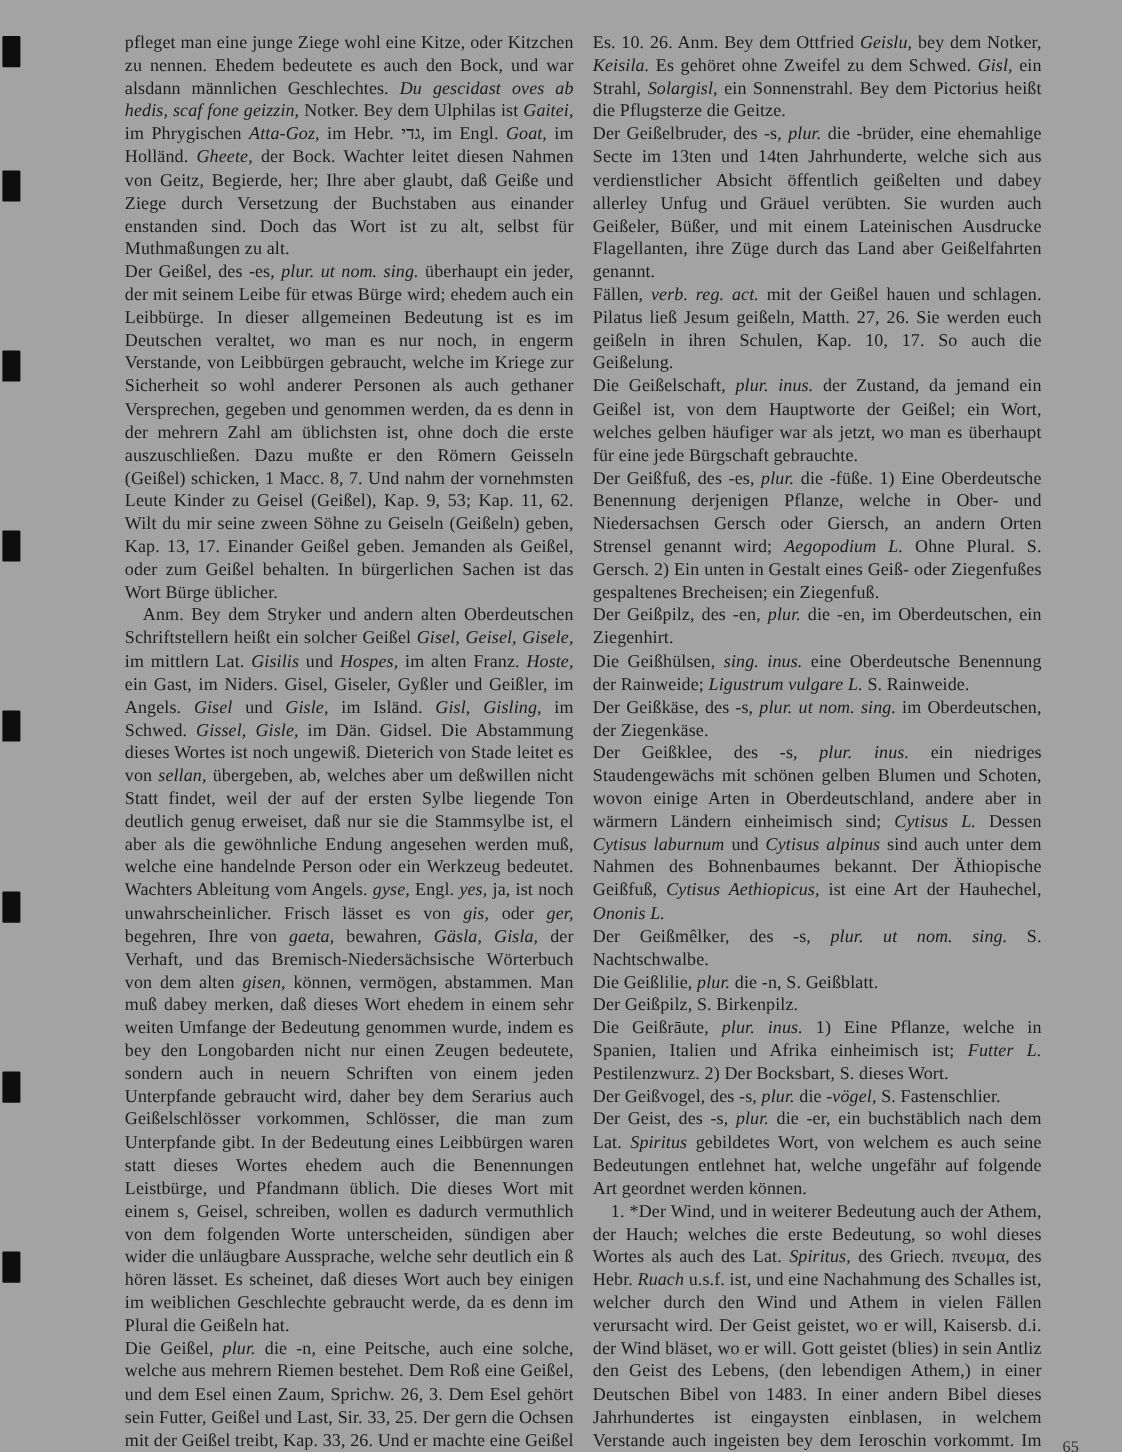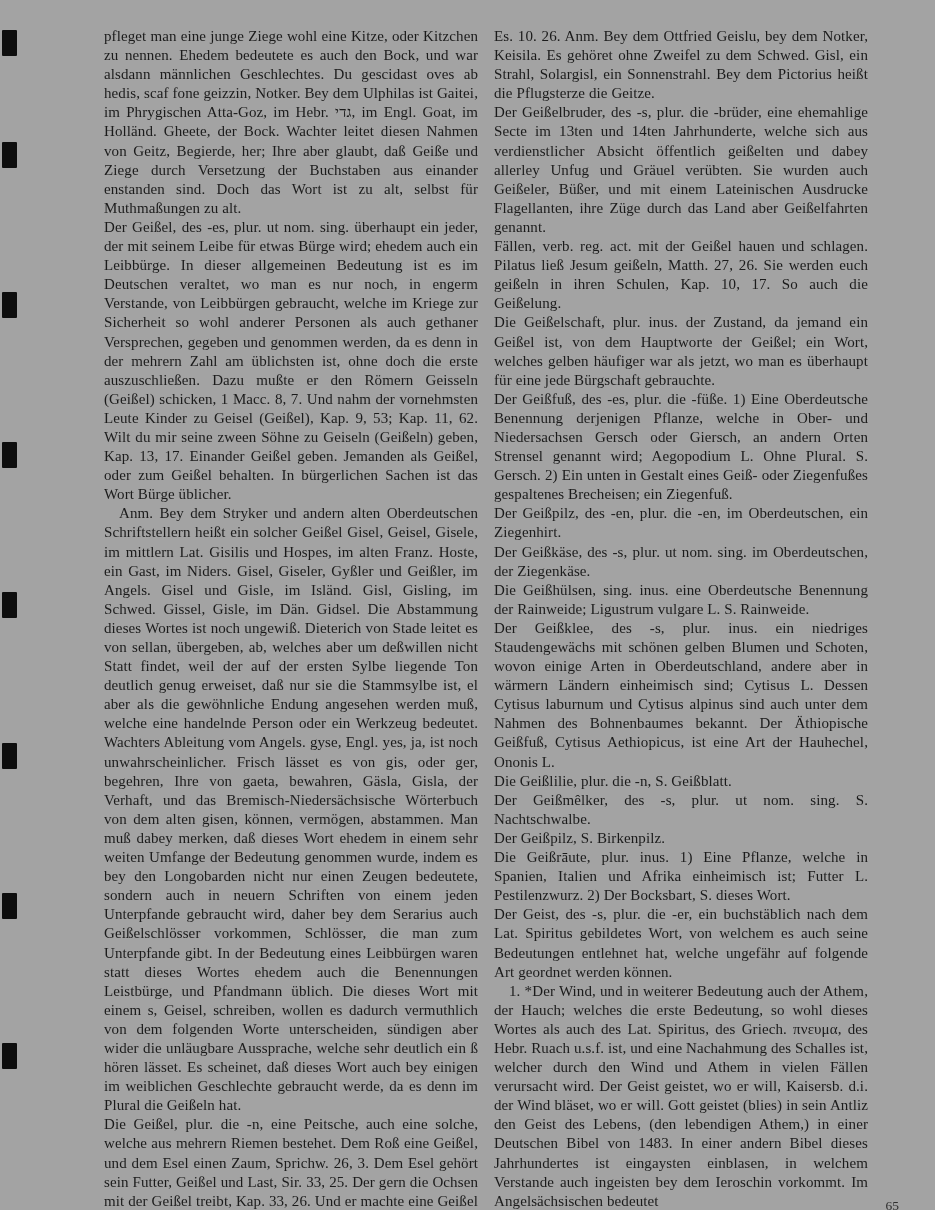--- a/index.html
+++ b/index.html
@@ -31,21 +31,21 @@
     hyphens: auto;
     -webkit-hyphens: auto;
     color: #1b1b1b;
     letter-spacing: 0.1px;
   }
   #col-left  { left: 104px; }
   #col-right { left: 494px; }
   .para { margin: 0; text-indent: 0; }
   .para.indent { text-indent: 15px; }
   .run-b { font-weight: normal; }
-  .run-i { }
+  .run-i { font-style: italic; }
   .page-number {
     position: absolute;
     top: 1198px;
     right: 36px;
     font-size: 13.5px;
     color: #2e2e2e;
   }
   .scan-mark {
     position: absolute;
     left: 2px;
@@ -75,24 +75,25 @@
       <p class="para indent"><span>Anm. Bey dem Stryker und andern alten Oberdeutschen Schriftstellern heißt ein solcher Geißel </span><span class="run-i">Gisel, Geisel, Gisele,</span><span> im mittlern Lat. </span><span class="run-i">Gisilis</span><span> und </span><span class="run-i">Hospes,</span><span> im alten Franz. </span><span class="run-i">Hoste,</span><span> ein Gast, im Niders. Gisel, Giseler, Gyßler und Geißler, im Angels. </span><span class="run-i">Gisel</span><span> und </span><span class="run-i">Gisle,</span><span> im Isländ. </span><span class="run-i">Gisl, Gisling,</span><span> im Schwed. </span><span class="run-i">Gissel, Gisle,</span><span> im Dän. Gidsel. Die Abstammung dieses Wortes ist noch ungewiß. Dieterich von Stade leitet es von </span><span class="run-i">sellan,</span><span> übergeben, ab, welches aber um deßwillen nicht Statt findet, weil der auf der ersten Sylbe liegende Ton deutlich genug erweiset, daß nur sie die Stammsylbe ist, el aber als die gewöhnliche Endung angesehen werden muß, welche eine handelnde Person oder ein Werkzeug bedeutet. Wachters Ableitung vom Angels. </span><span class="run-i">gyse,</span><span> Engl. </span><span class="run-i">yes,</span><span> ja, ist noch unwahrscheinlicher. Frisch lässet es von </span><span class="run-i">gis,</span><span> oder </span><span class="run-i">ger,</span><span> begehren, Ihre von </span><span class="run-i">gaeta,</span><span> bewahren, </span><span class="run-i">Gäsla, Gisla,</span><span> der Verhaft, und das Bremisch-Niedersächsische Wörterbuch von dem alten </span><span class="run-i">gisen,</span><span> können, vermögen, abstammen. Man muß dabey merken, daß dieses Wort ehedem in einem sehr weiten Umfange der Bedeutung genommen wurde, indem es bey den Longobarden nicht nur einen Zeugen bedeutete, sondern auch in neuern Schriften von einem jeden Unterpfande gebraucht wird, daher bey dem Serarius auch Geißelschlösser vorkommen, Schlösser, die man zum Unterpfande gibt. In der Bedeutung eines Leibbürgen waren statt dieses Wortes ehedem auch die Benennungen Leistbürge, und Pfandmann üblich. Die dieses Wort mit einem s, Geisel, schreiben, wollen es dadurch vermuthlich von dem folgenden Worte unterscheiden, sündigen aber wider die unläugbare Aussprache, welche sehr deutlich ein ß hören lässet. Es scheinet, daß dieses Wort auch bey einigen im weiblichen Geschlechte gebraucht werde, da es denn im Plural die Geißeln hat.</span></p>
       <p class="para"><span class="run-b">Die Geißel</span><span>, </span><span class="run-i">plur.</span><span> die -n, eine Peitsche, auch eine solche, welche aus mehrern Riemen bestehet. Dem Roß eine Geißel, und dem Esel einen Zaum, Sprichw. 26, 3. Dem Esel gehört sein Futter, Geißel und Last, Sir. 33, 25. Der gern die Ochsen mit der Geißel treibt, Kap. 33, 26. Und er machte eine Geißel aus Stricken, Jos. 2, 15. Fügürlich. 1) Für Züchtigung, bittrer Tadel, Spott. Er wird dich verbergen vor der Geißel der Zungen, Hiob 5, 21. Diese Thorheit verdient eine neue Geißel, Hermes. Die Geißel der Kritik. 2) Eine Plage, so wohl von Personen, als Sachen. Alsdann wird der Herr eine Geißel über ihn erwecken,</span></p>
     </div>
   <div id="col-right" class="col">
       <p class="para"><span>Es. 10. 26. Anm. Bey dem Ottfried </span><span class="run-i">Geislu,</span><span> bey dem Notker, </span><span class="run-i">Keisila.</span><span> Es gehöret ohne Zweifel zu dem Schwed. </span><span class="run-i">Gisl,</span><span> ein Strahl, </span><span class="run-i">Solargisl,</span><span> ein Sonnenstrahl. Bey dem Pictorius heißt die Pflugsterze die Geitze.</span></p>
       <p class="para"><span class="run-b">Der Geißelbruder</span><span>, des -s, </span><span class="run-i">plur.</span><span> die -brüder, eine ehemahlige Secte im 13ten und 14ten Jahrhunderte, welche sich aus verdienstlicher Absicht öffentlich geißelten und dabey allerley Unfug und Gräuel verübten. Sie wurden auch Geißeler, Büßer, und mit einem Lateinischen Ausdrucke Flagellanten, ihre Züge durch das Land aber Geißelfahrten genannt.</span></p>
       <p class="para"><span class="run-b">Fällen</span><span>, </span><span class="run-i">verb. reg. act.</span><span> mit der Geißel hauen und schlagen. Pilatus ließ Jesum geißeln, Matth. 27, 26. Sie werden euch geißeln in ihren Schulen, Kap. 10, 17. So auch die Geißelung.</span></p>
       <p class="para"><span class="run-b">Die Geißelschaft</span><span>, </span><span class="run-i">plur. inus.</span><span> der Zustand, da jemand ein Geißel ist, von dem Hauptworte der Geißel; ein Wort, welches gelben häufiger war als jetzt, wo man es überhaupt für eine jede Bürgschaft gebrauchte.</span></p>
       <p class="para"><span class="run-b">Der Geißfuß</span><span>, des -es, </span><span class="run-i">plur.</span><span> die -füße. 1) Eine Oberdeutsche Benennung derjenigen Pflanze, welche in Ober- und Niedersachsen Gersch oder Giersch, an andern Orten Strensel genannt wird; </span><span class="run-i">Aegopodium L.</span><span> Ohne Plural. S. Gersch. 2) Ein unten in Gestalt eines Geiß- oder Ziegenfußes gespaltenes Brecheisen; ein Ziegenfuß.</span></p>
       <p class="para"><span class="run-b">Der Geißpilz</span><span>, des -en, </span><span class="run-i">plur.</span><span> die -en, im Oberdeutschen, ein Ziegenhirt.</span></p>
+      <p class="para"><span class="run-b">Die Geißhülsen</span><span>, </span><span class="run-i">sing. inus.</span><span> eine Oberdeutsche Benennung der Rainweide; </span><span class="run-i">Ligustrum vulgare L.</span><span> S. Rainweide.</span></p>
       <p class="para"><span class="run-b">Der Geißkäse</span><span>, des -s, </span><span class="run-i">plur. ut nom. sing.</span><span> im Oberdeutschen, der Ziegenkäse.</span></p>
-      <p class="para"><span class="run-b">Die Geißhülsen</span><span>, </span><span class="run-i">sing. inus.</span><span> eine Oberdeutsche Benennung der Rainweide; </span><span class="run-i">Ligustrum vulgare L.</span><span> S. Rainweide.</span></p>
       <p class="para"><span class="run-b">Der Geißklee</span><span>, des -s, </span><span class="run-i">plur. inus.</span><span> ein niedriges Staudengewächs mit schönen gelben Blumen und Schoten, wovon einige Arten in Oberdeutschland, andere aber in wärmern Ländern einheimisch sind; </span><span class="run-i">Cytisus L.</span><span> Dessen </span><span class="run-i">Cytisus laburnum</span><span> und </span><span class="run-i">Cytisus alpinus</span><span> sind auch unter dem Nahmen des Bohnenbaumes bekannt. Der Äthiopische Geißfuß, </span><span class="run-i">Cytisus Aethiopicus,</span><span> ist eine Art der Hauhechel, </span><span class="run-i">Ononis L.</span></p>
+      <p class="para"><span class="run-b">Der Geißmêlker</span><span>, des -s, </span><span class="run-i">plur. ut nom. sing.</span><span> S. Nachtschwalbe.</span></p>
       <p class="para"><span class="run-b">Die Geißlilie</span><span>, </span><span class="run-i">plur.</span><span> die -n, S. Geißblatt.</span></p>
-      <p class="para"><span class="run-b">Der Geißmêlker</span><span>, des -s, </span><span class="run-i">plur. ut nom. sing.</span><span> S. Nachtschwalbe.</span></p>
       <p class="para"><span class="run-b">Der Geißpilz</span><span>, S. Birkenpilz.</span></p>
       <p class="para"><span class="run-b">Die Geißrāute</span><span>, </span><span class="run-i">plur. inus.</span><span> 1) Eine Pflanze, welche in Spanien, Italien und Afrika einheimisch ist; </span><span class="run-i">Futter L.</span><span> Pestilenzwurz. 2) Der Bocksbart, S. dieses Wort.</span></p>
+      <p class="para"><span class="run-b">Der Geißvogel</span><span>, des -s, </span><span class="run-i">plur.</span><span> die </span><span class="run-i">-vögel,</span><span> S. Fastenschlier.</span></p>
       <p class="para"><span class="run-b">Der Geist</span><span>, des -s, </span><span class="run-i">plur.</span><span> die -er, ein buchstäblich nach dem Lat. </span><span class="run-i">Spiritus</span><span> gebildetes Wort, von welchem es auch seine Bedeutungen entlehnet hat, welche ungefähr auf folgende Art geordnet werden können.</span></p>
       <p class="para indent"><span>1. *Der Wind, und in weiterer Bedeutung auch der Athem, der Hauch; welches die erste Bedeutung, so wohl dieses Wortes als auch des Lat. </span><span class="run-i">Spiritus,</span><span> des Griech. πνευμα, des Hebr. </span><span class="run-i">Ruach</span><span> u.s.f. ist, und eine Nachahmung des Schalles ist, welcher durch den Wind und Athem in vielen Fällen verursacht wird. Der Geist geistet, wo er will, Kaisersb. d.i. der Wind bläset, wo er will. Gott geistet (blies) in sein Antliz den Geist des Lebens, (den lebendigen Athem,) in einer Deutschen Bibel von 1483. In einer andern Bibel dieses Jahrhundertes ist eingaysten einblasen, in welchem Verstande auch ingeisten bey dem Ieroschin vorkommt. Im Angelsächsischen bedeutet </span></p>
     </div>
   <div class="page-number">65</div>
 </div>
 
 </body></html>

